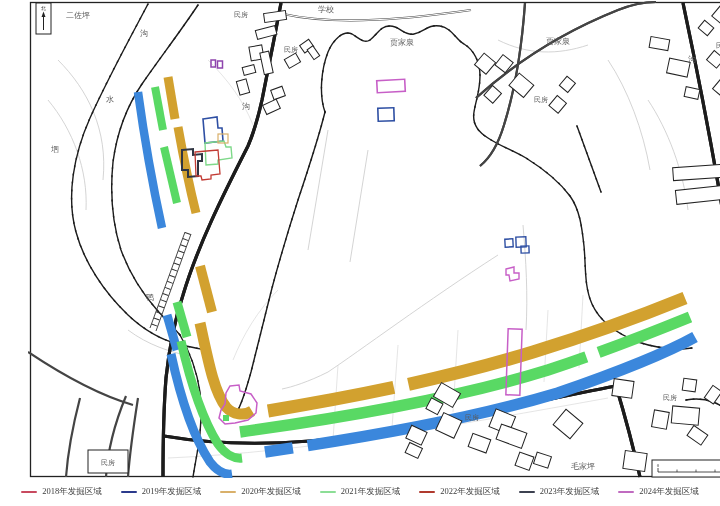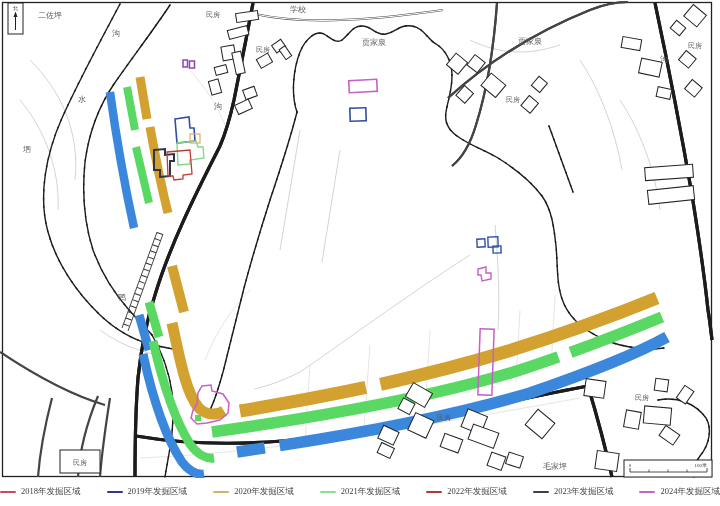--- a/index.html
+++ b/index.html
@@ -1,38 +1,38 @@
 <!DOCTYPE html>
 <html><head>
 <meta charset="utf-8">
 <style>
   html,body { margin:0; padding:0; background:#fff; }
   #stage {
     position:relative; width:720px; height:506px; background:#ffffff;
     font-family:"Liberation Serif", serif; overflow:hidden;
   }
-  #map-wrap { position:absolute; left:0; top:0; width:620px; height:478px; }
+  #map-wrap { position:absolute; left:0; top:0; width:620px; height:478px;padding-left:28px; }
   svg { display:block; }
   .scarp  { fill:none; stroke:#1c1c1c; stroke-width:1.4; stroke-linecap:round; }
   .ticks  { fill:none; stroke:#1c1c1c; stroke-width:6; stroke-dasharray:1.1 7; opacity:.95; }
   .ticksS { fill:none; stroke:#1c1c1c; stroke-width:4.5; stroke-dasharray:1 6; opacity:.9; }
   .roadO  { fill:none; stroke:#1c1c1c; stroke-width:3.2; }
   .roadI  { fill:none; stroke:#ffffff; stroke-width:1.9; }
   .roadTO { fill:none; stroke:#444; stroke-width:2.2; }
   .roadTI { fill:none; stroke:#ffffff; stroke-width:1.1; }
   .faint  { fill:none; stroke:#c9c9c9; stroke-width:0.8; }
   .faint2 { fill:none; stroke:#dadada; stroke-width:0.7; }
   .band   { fill:none; stroke-linecap:butt; }
   .bld    { fill:#ffffff; stroke:#222; stroke-width:1; }
   .lbl    { font-size:8px; fill:#5a5a5a; }
   .lblS   { font-size:7px; fill:#5a5a5a; }
   .tiny   { font-size:5px; fill:#333; }
   #legend {
     position:absolute; left:0; top:478px; width:720px; height:28px;
-    display:flex; align-items:center; justify-content:space-between; gap:19px;
+    display:flex; align-items:center; justify-content:center; gap:19px;
     background:#fff;
   }
   .legend-item { display:flex; align-items:center; gap:5px; }
   .swatch { display:inline-block; width:16px; height:2.4px; border-radius:1px; }
   .legend-label { font-size:8.5px; color:#3c3c3c; font-family:"Liberation Serif", serif; white-space:nowrap; }
 </style>
 </head>
 <body>
 
 <div id="stage">

